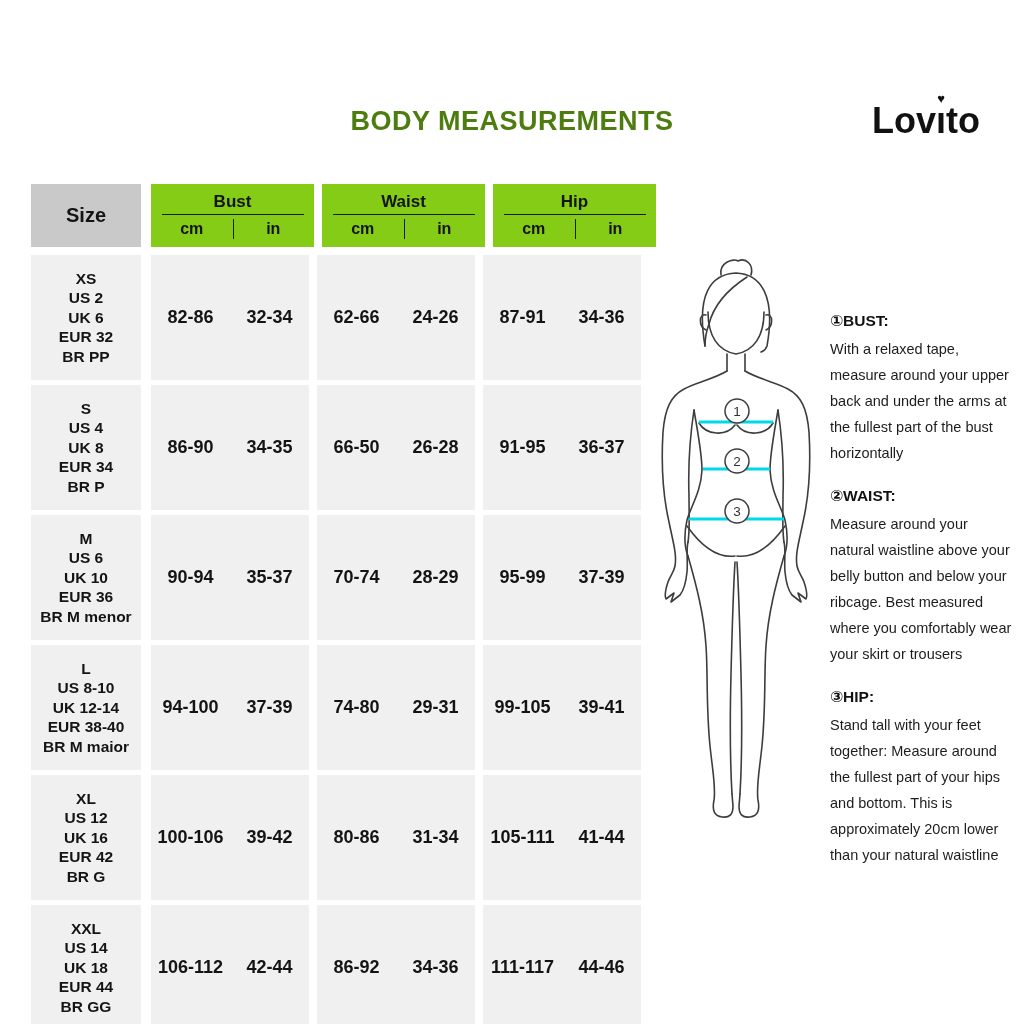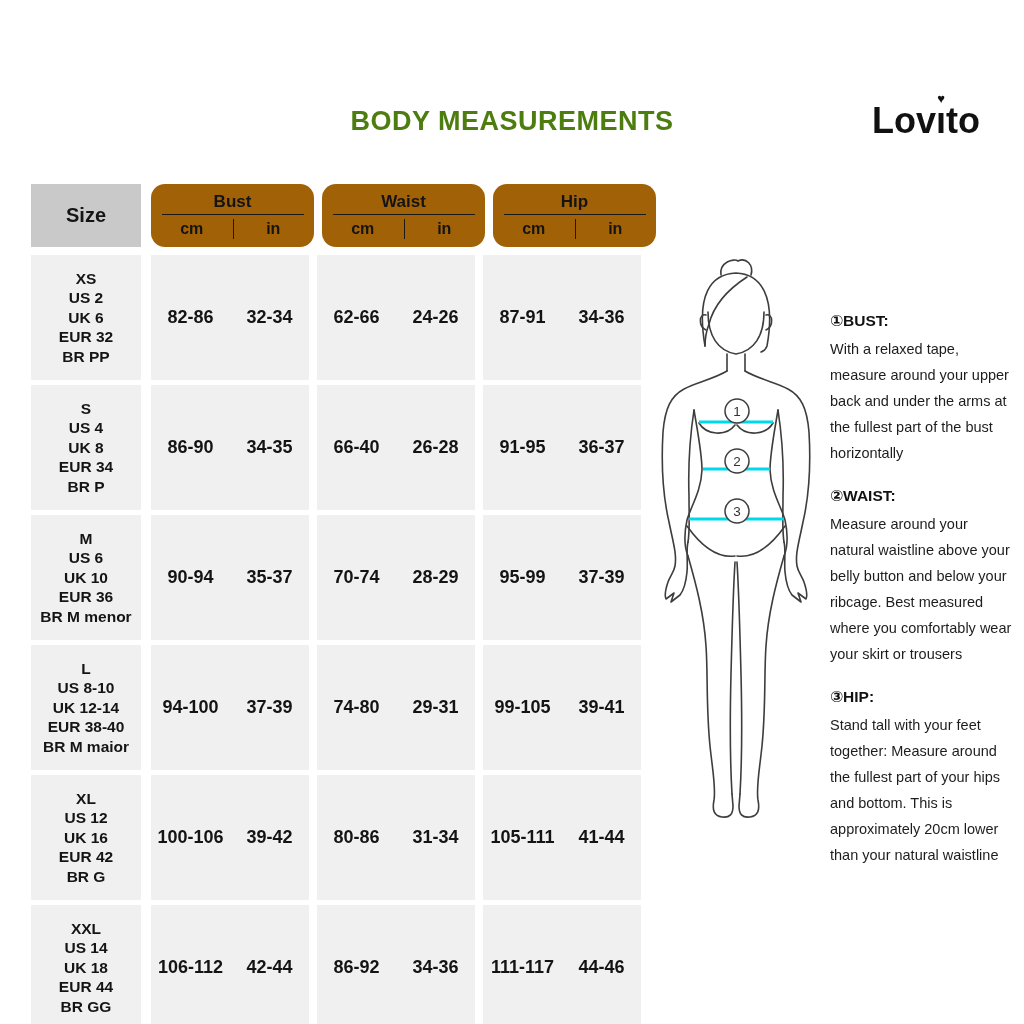--- a/index.html
+++ b/index.html
@@ -37,22 +37,22 @@
   .size-col { width:110px; margin-right:10px; }
   .d { width:79px; }
   .cm { }
   .g { margin-right:8px; }
 
   .cell.size-col { font-size:15.5px; line-height:19.5px; white-space:pre-line; }
 
   .hcell { background:#c9c9c9; }
   .hcell.size-col { font-size:20px; }
   .group {
-    background:#a16207; width:163px; margin-right:8px;
-    display:flex; flex-direction:column; justify-content:center; padding-top:2px;border-radius:14px;
+    background:#84cc16; width:163px; margin-right:8px;
+    display:flex; flex-direction:column; justify-content:center; padding-top:2px;
   }
   .group:last-child, .d.last { margin-right:0; }
   .gname { font-size:17px; font-weight:bold; text-align:center; line-height:22px; }
   .grule { border-top:1.7px solid #1a1a1a; width:142px; margin:1px auto 0 auto; }
   .units { display:flex; position:relative; height:28px; align-items:center; }
   .units span { flex:1; text-align:center; font-size:16px; font-weight:bold; }
   .udiv {
     position:absolute; left:50%; top:4px; width:1.7px; height:20px;
     background:#1a1a1a;
   }
@@ -122,21 +122,21 @@
     </div>
 
     <div class="trow">
       <div class="cell size-col">S
 US 4
 UK 8
 EUR 34
 BR P</div>
       <div class="cell d cm">86-90</div>
       <div class="cell d g">34-35</div>
-      <div class="cell d cm">66-40</div>
+      <div class="cell d cm">66-50</div>
       <div class="cell d g">26-28</div>
       <div class="cell d cm">91-95</div>
       <div class="cell d last">36-37</div>
     </div>
 
     <div class="trow">
       <div class="cell size-col">M
 US 6
 UK 10
 EUR 36

